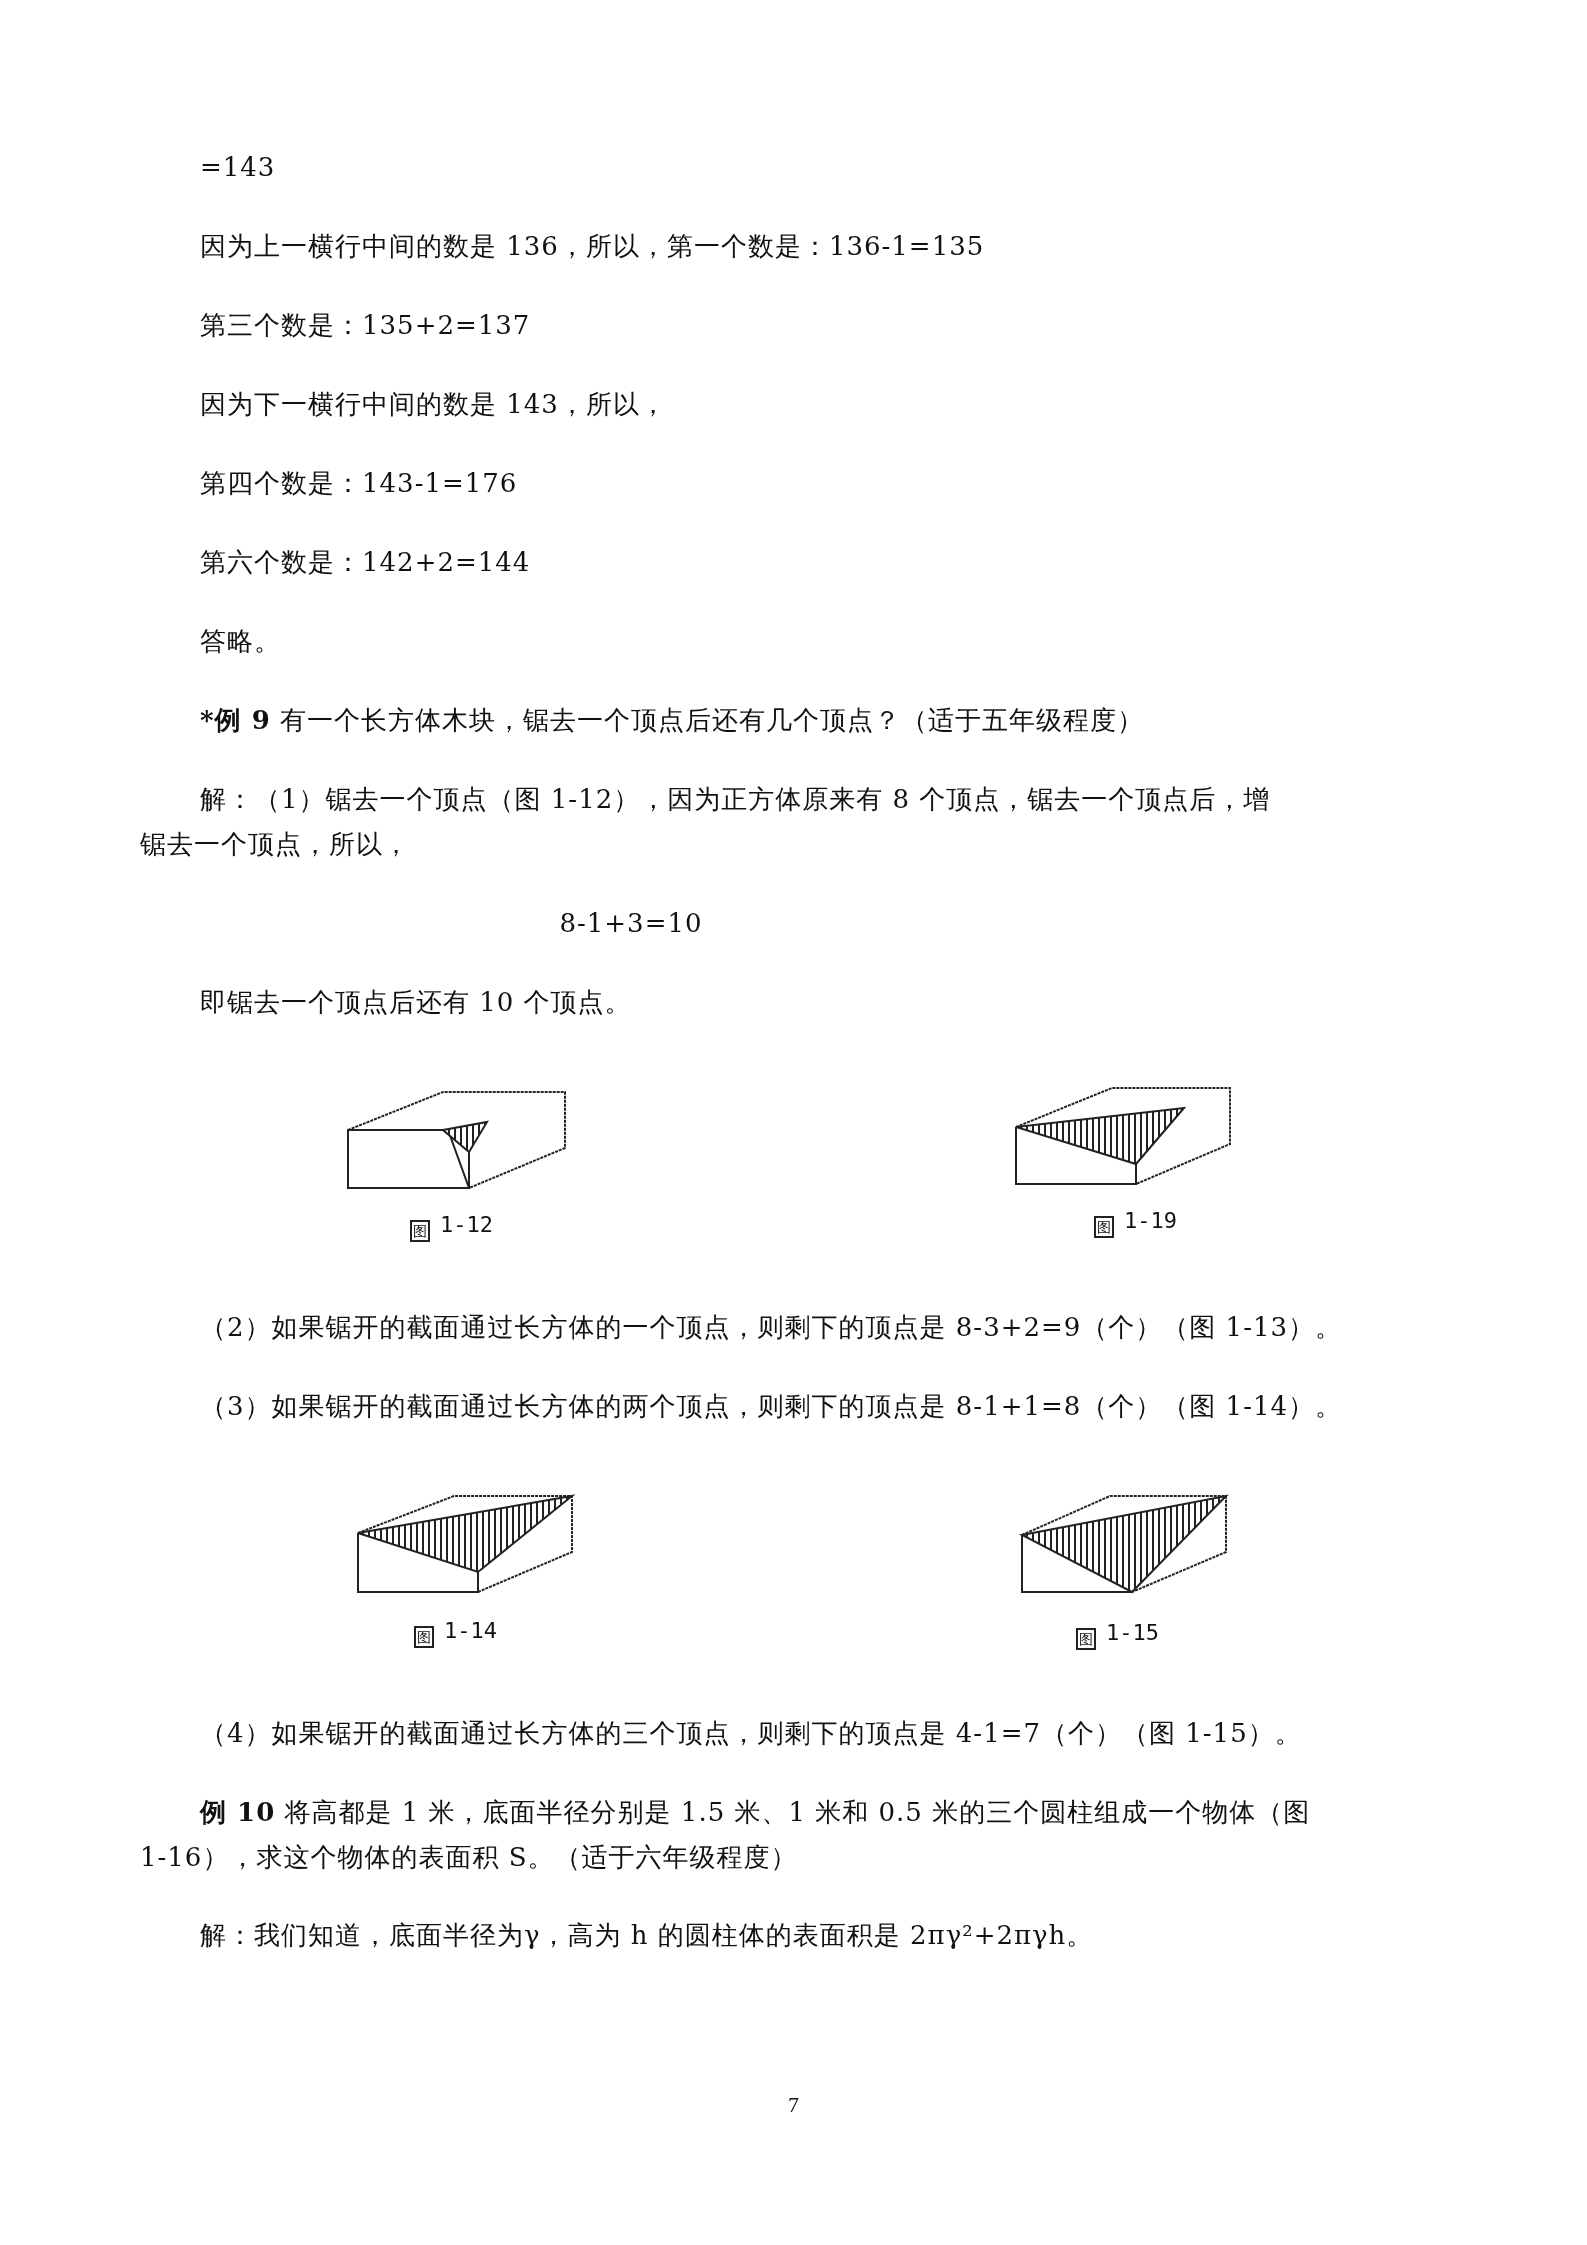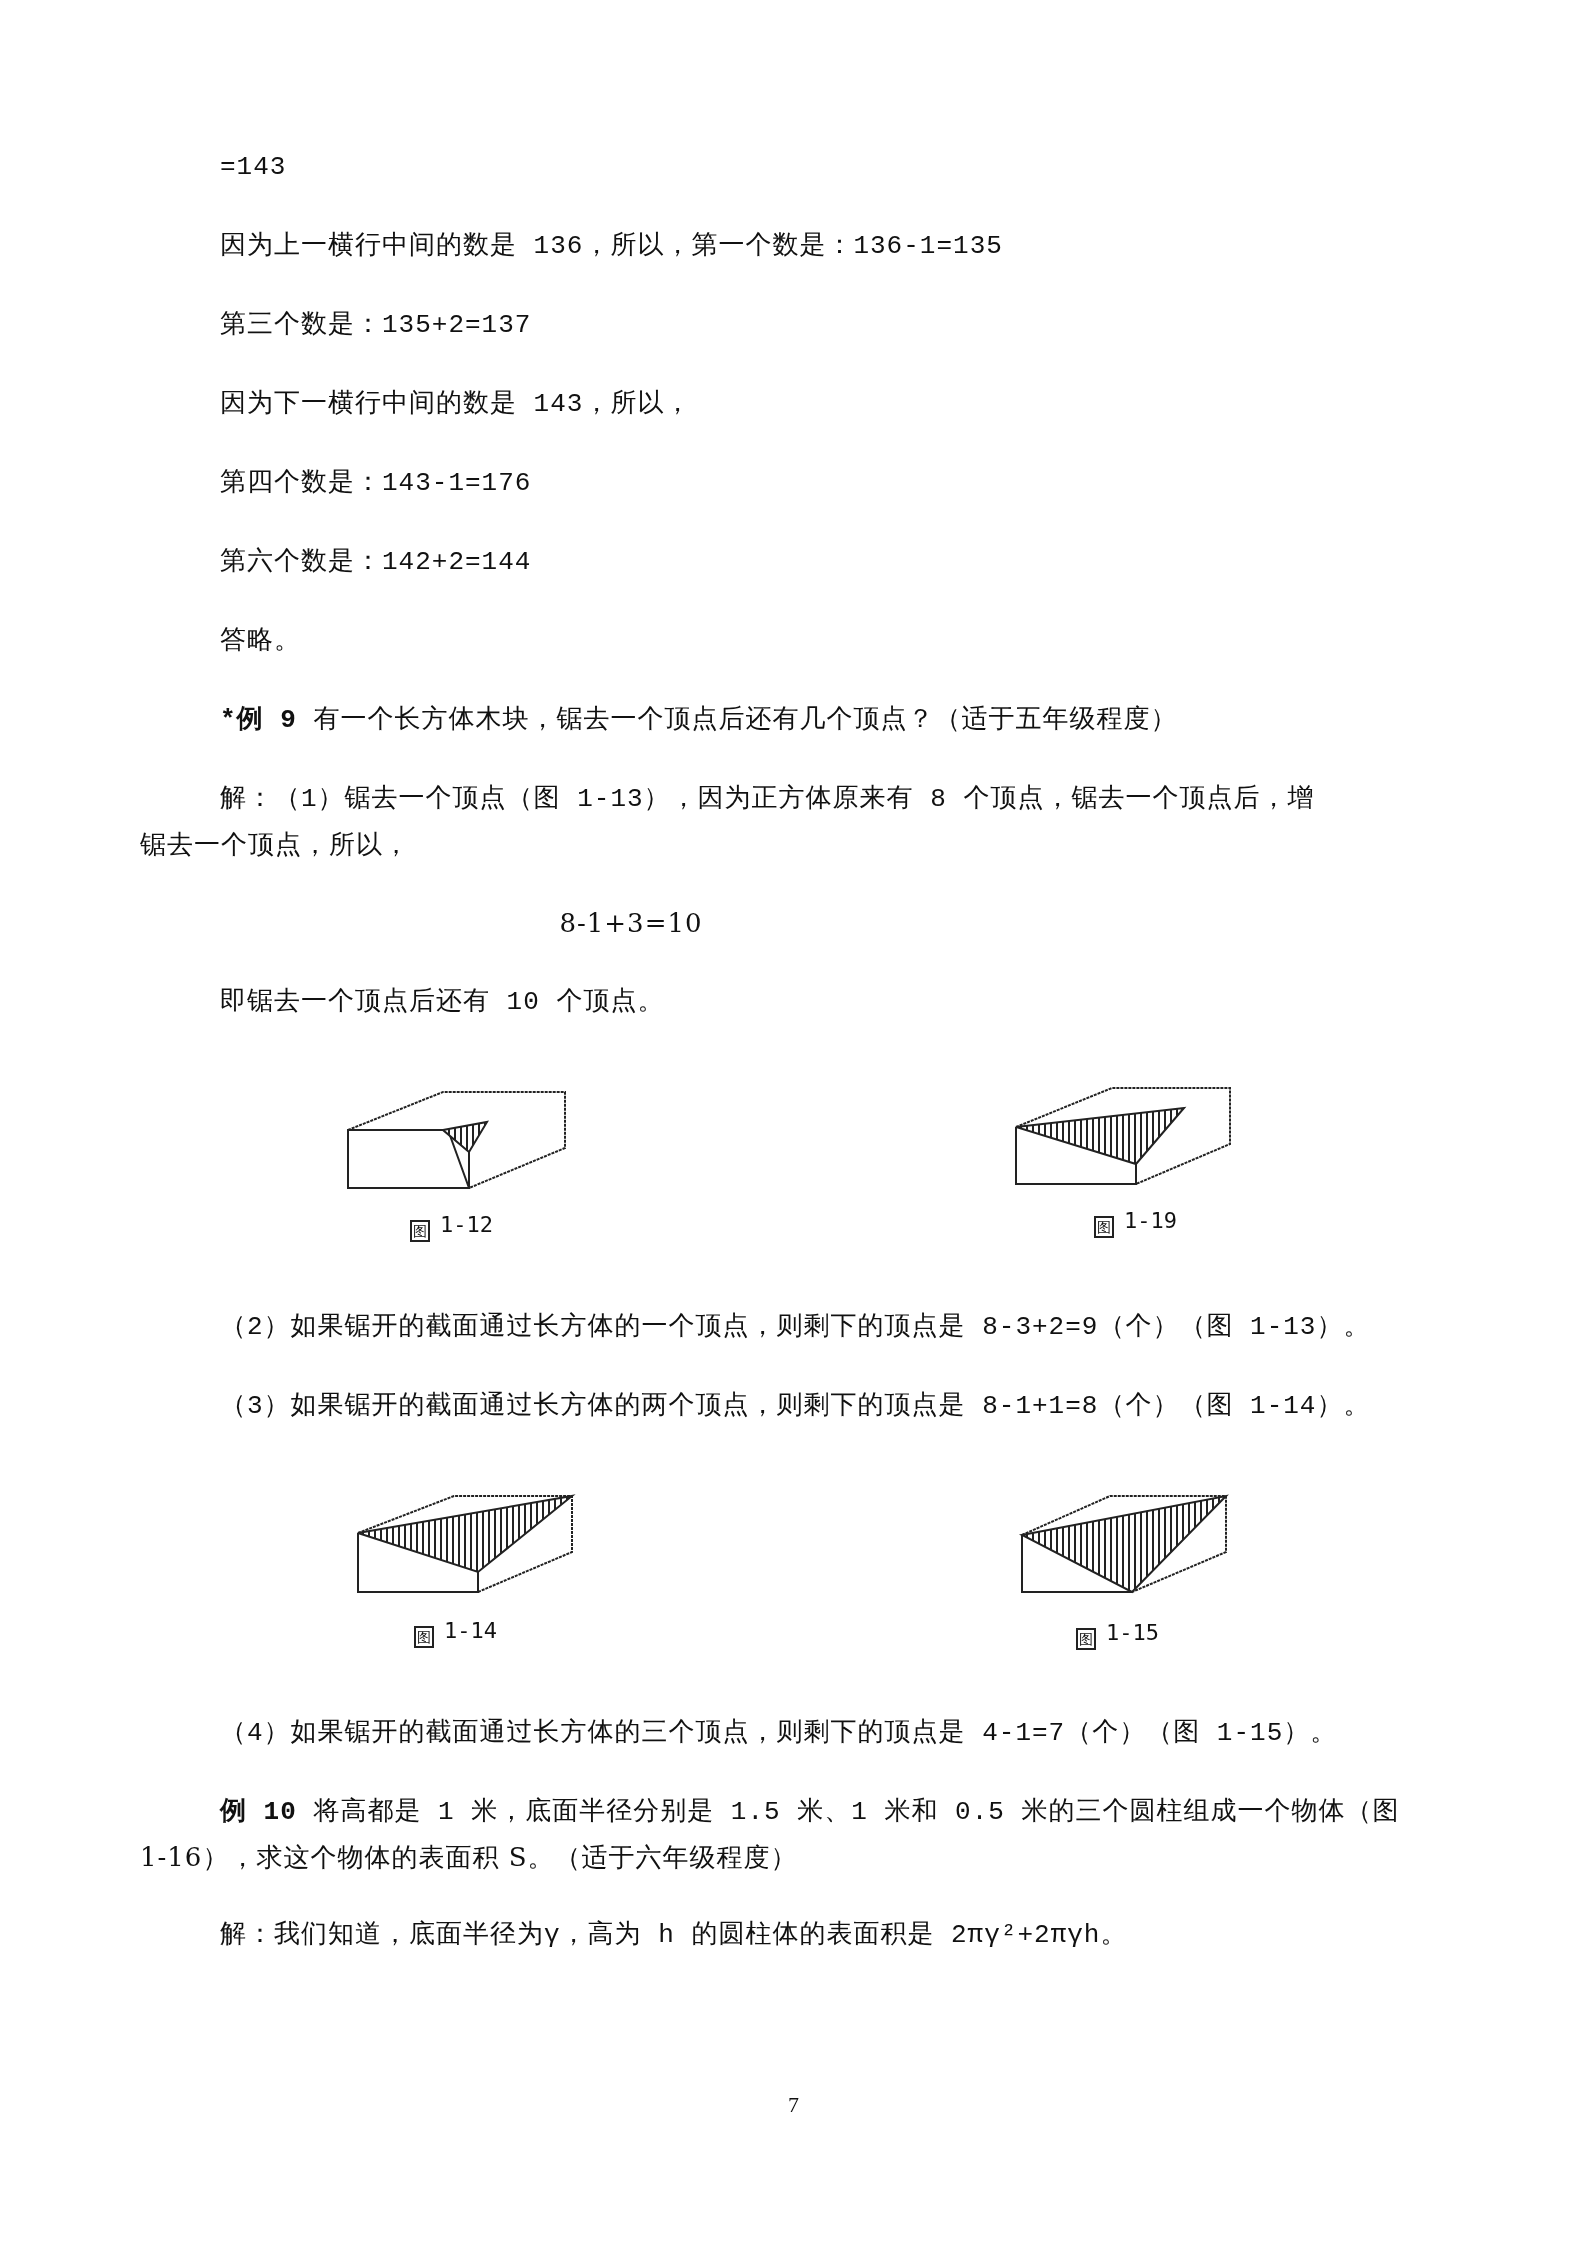--- a/index.html
+++ b/index.html
@@ -1,19 +1,19 @@
 <!DOCTYPE html>
 <html><head>
 <meta charset="utf-8">
 <style>
   html, body { margin: 0; padding: 0; background: #ffffff; }
   body { width: 1587px; height: 2245px; position: relative; overflow: hidden;
          font-family: "DejaVu Serif", "Liberation Serif", serif; color: #111; }
   .line { position: absolute; font-size: 26px; line-height: 34px; white-space: nowrap; letter-spacing: 1px; }
-  .ind { left: 220px; font-family: Liberation Mono, monospace; }
+  .ind { left: 200px; }
   .full { left: 140px; }
   .center { left: 0; width: 1262px; text-align: center; }
   .bold { font-weight: bold; text-align: right; }
   .fig { position: absolute; }
   .fig svg { display: block; }
   .cap { position: absolute; font-family: "DejaVu Sans Mono", "Liberation Mono", monospace; font-size: 22px; white-space: nowrap; }
   .cap .glyph { display: inline-block; width: 20px; height: 22px; border: 2px solid #222; vertical-align: -4px; margin-right: 10px; box-sizing: border-box; font-size: 14px; line-height: 18px; text-align: center; }
   .pagenum { position: absolute; left: 0; width: 1587px; top: 2092px; text-align: center; font-family: "Liberation Serif", serif; font-size: 22px; }
 </style>
 </head>
@@ -23,21 +23,21 @@
 
   <div class="line ind" style="top:150px">=143</div>
   <div class="line ind" style="top:229px">因为上一横行中间的数是 136，所以，第一个数是：136-1=135</div>
   <div class="line ind" style="top:308px">第三个数是：135+2=137</div>
   <div class="line ind" style="top:387px">因为下一横行中间的数是 143，所以，</div>
   <div class="line ind" style="top:466px">第四个数是：143-1=176</div>
   <div class="line ind" style="top:545px">第六个数是：142+2=144</div>
   <div class="line ind" style="top:624px">答略。</div>
 
   <div class="line ind" style="top:703px"><span class="bold">*例 9</span><span> 有一个长方体木块，锯去一个顶点后还有几个顶点？（适于五年级程度）</span></div>
-  <div class="line ind" style="top:782px">解：（1）锯去一个顶点（图 1-13），因为正方体原来有 8 个顶点，锯去一个顶点后，增</div>
+  <div class="line ind" style="top:782px">解：（1）锯去一个顶点（图 1-12），因为正方体原来有 8 个顶点，锯去一个顶点后，增</div>
   <div class="line full" style="top:827px">锯去一个顶点，所以，</div>
   <div class="line center" style="top:906px">8-1+3=10</div>
   <div class="line ind" style="top:985px">即锯去一个顶点后还有 10 个顶点。</div>
 
   <div class="fig" style="left:340px;top:1080px">
     <svg width="240" height="110" viewBox="0 0 240 110">
       <defs>
         <pattern id="hatch" width="6" height="6" patternUnits="userSpaceOnUse">
           <rect width="6" height="6" fill="#fff"></rect>
           <line x1="1" y1="0" x2="1" y2="6" stroke="#222" stroke-width="2"></line>

